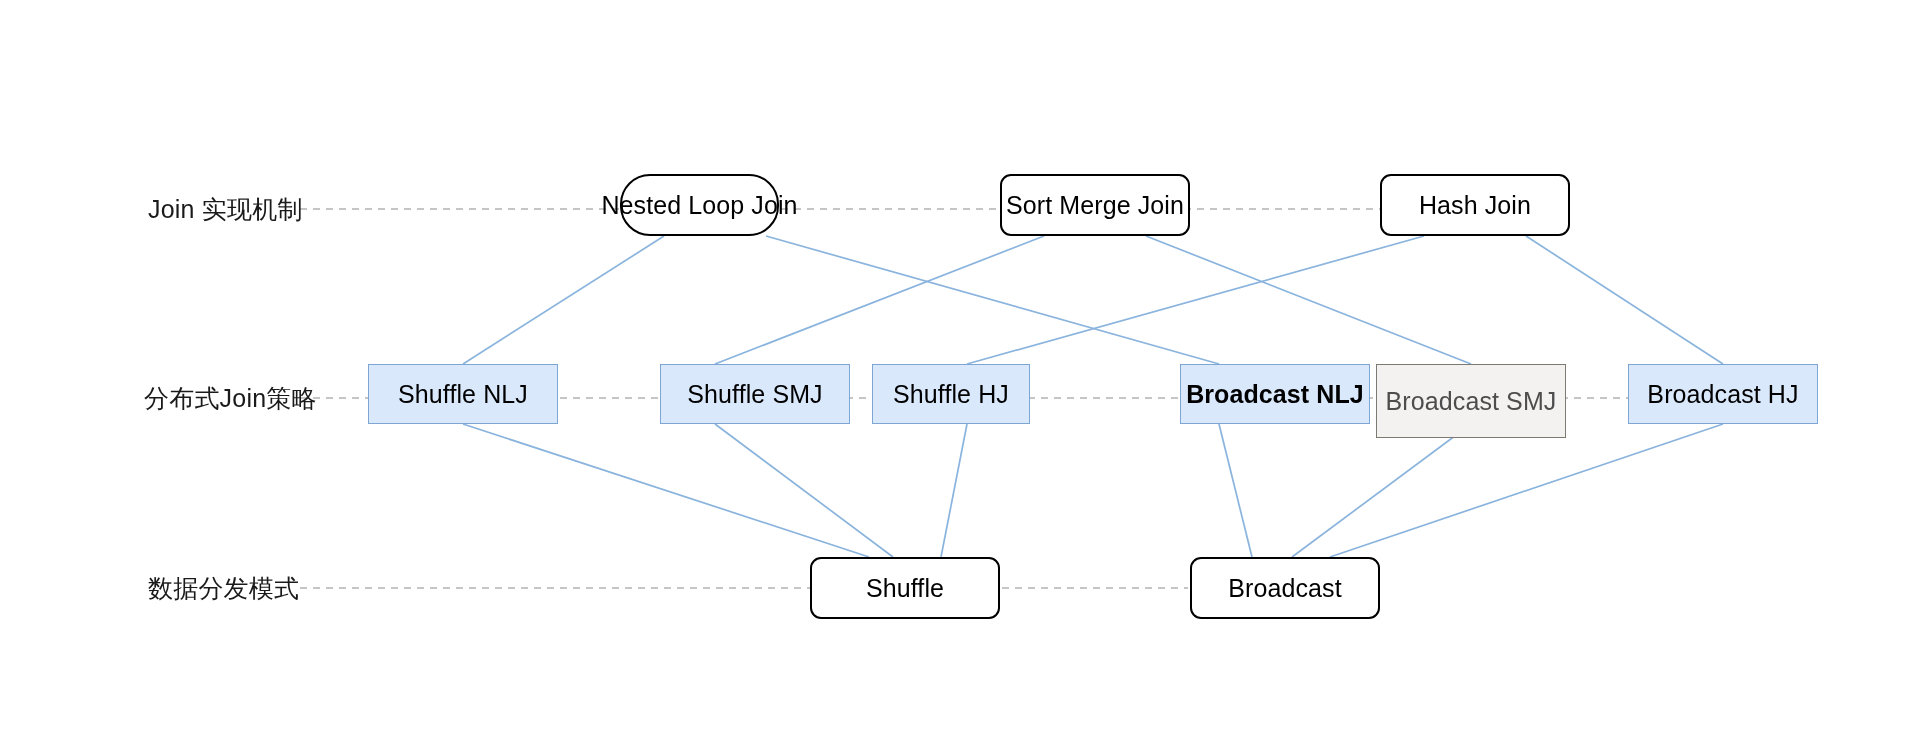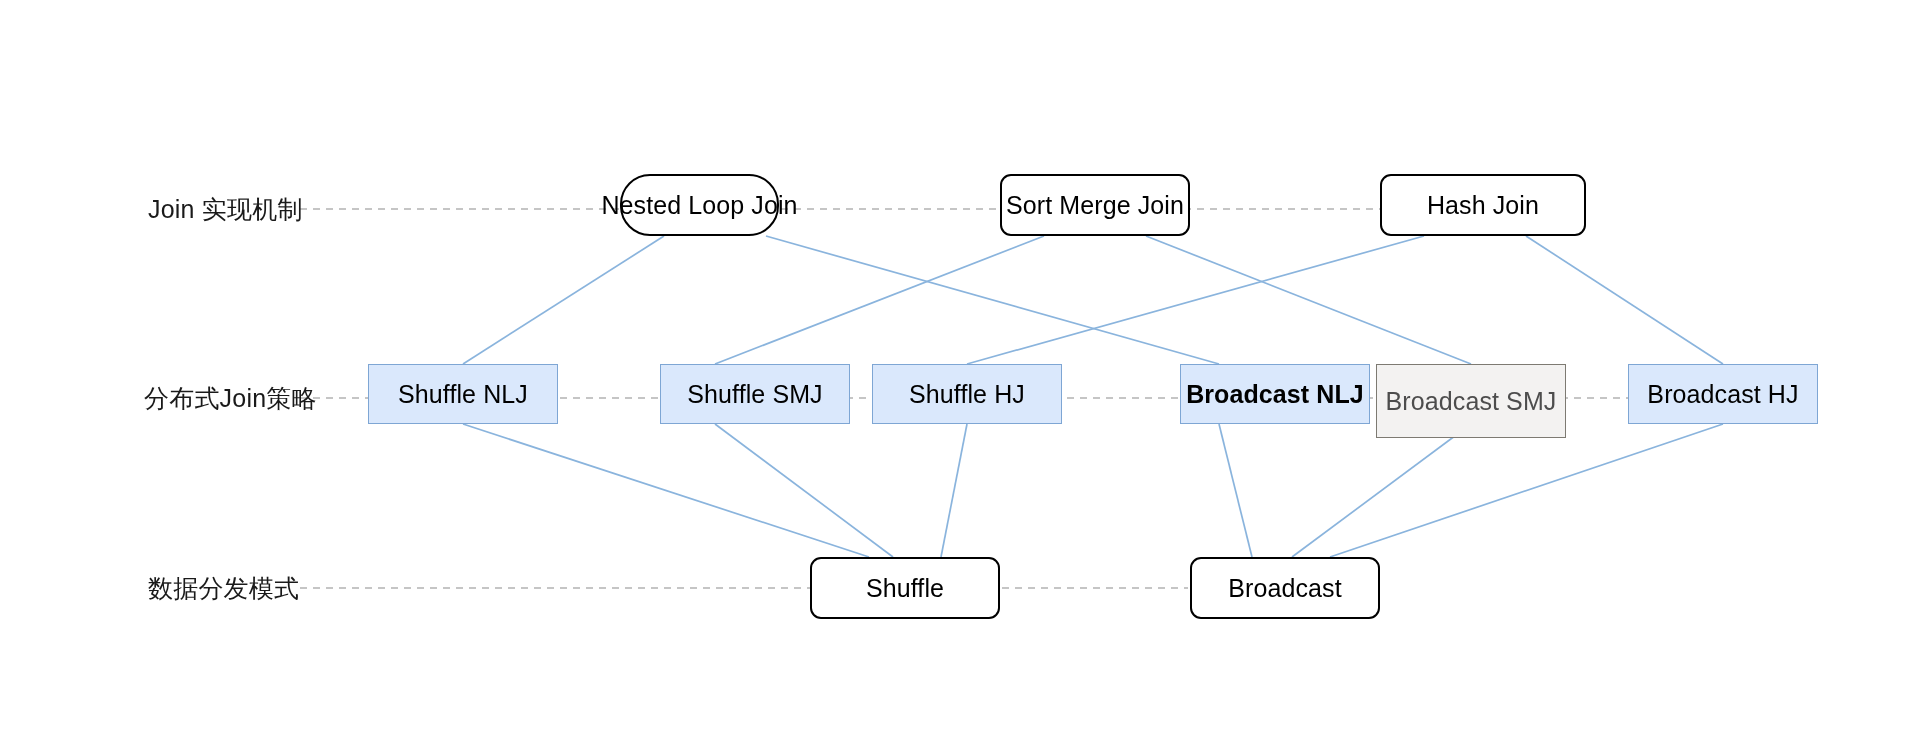--- a/index.html
+++ b/index.html
@@ -103,24 +103,24 @@
   </svg>
 
   <div id="row-labels">
       <div class="row-label" style="left: 148px; top: 209px;">Join 实现机制</div>
       <div class="row-label" style="left: 144px; top: 398px;">分布式Join策略</div>
       <div class="row-label" style="left: 148px; top: 588px;">数据分发模式</div>
     </div>
   <div id="nodes">
       <div class="node plain" style="left: 620px; top: 174px; width: 159px; height: 62px; border-radius: 30px;">Nested Loop Join</div>
       <div class="node plain" style="left: 1000px; top: 174px; width: 190px; height: 62px; border-radius: 11px;">Sort Merge Join</div>
-      <div class="node plain" style="left: 1380px; top: 174px; width: 206px; height: 62px;">Hash Join</div>
+      <div class="node plain" style="left: 1380px; top: 174px; width: 190px; height: 62px;">Hash Join</div>
       <div class="node blue" style="left: 368px; top: 364px; width: 190px; height: 60px;">Shuffle NLJ</div>
       <div class="node blue" style="left: 620px; top: 364px; width: 190px; height: 60px; margin-left: 40px;">Shuffle SMJ</div>
-      <div class="node blue" style="left: 872px; top: 364px; width: 190px; height: 60px;">Shuffle HJ</div>
+      <div class="node blue" style="left: 872px; top: 364px; width: 158px; height: 60px;">Shuffle HJ</div>
       <div class="node blue" style="left: 1180px; top: 364px; width: 190px; height: 60px; font-weight: bold;">Broadcast NLJ</div>
       <div class="node gray" style="left: 1376px; top: 364px; width: 190px; height: 74px;">Broadcast SMJ</div>
       <div class="node blue" style="left: 1628px; top: 364px; width: 190px; height: 60px;">Broadcast HJ</div>
       <div class="node plain" style="left: 810px; top: 557px; width: 190px; height: 62px;">Shuffle</div>
       <div class="node plain" style="left: 1190px; top: 557px; width: 190px; height: 62px;">Broadcast</div>
     </div>
 
 
 </div>
 

